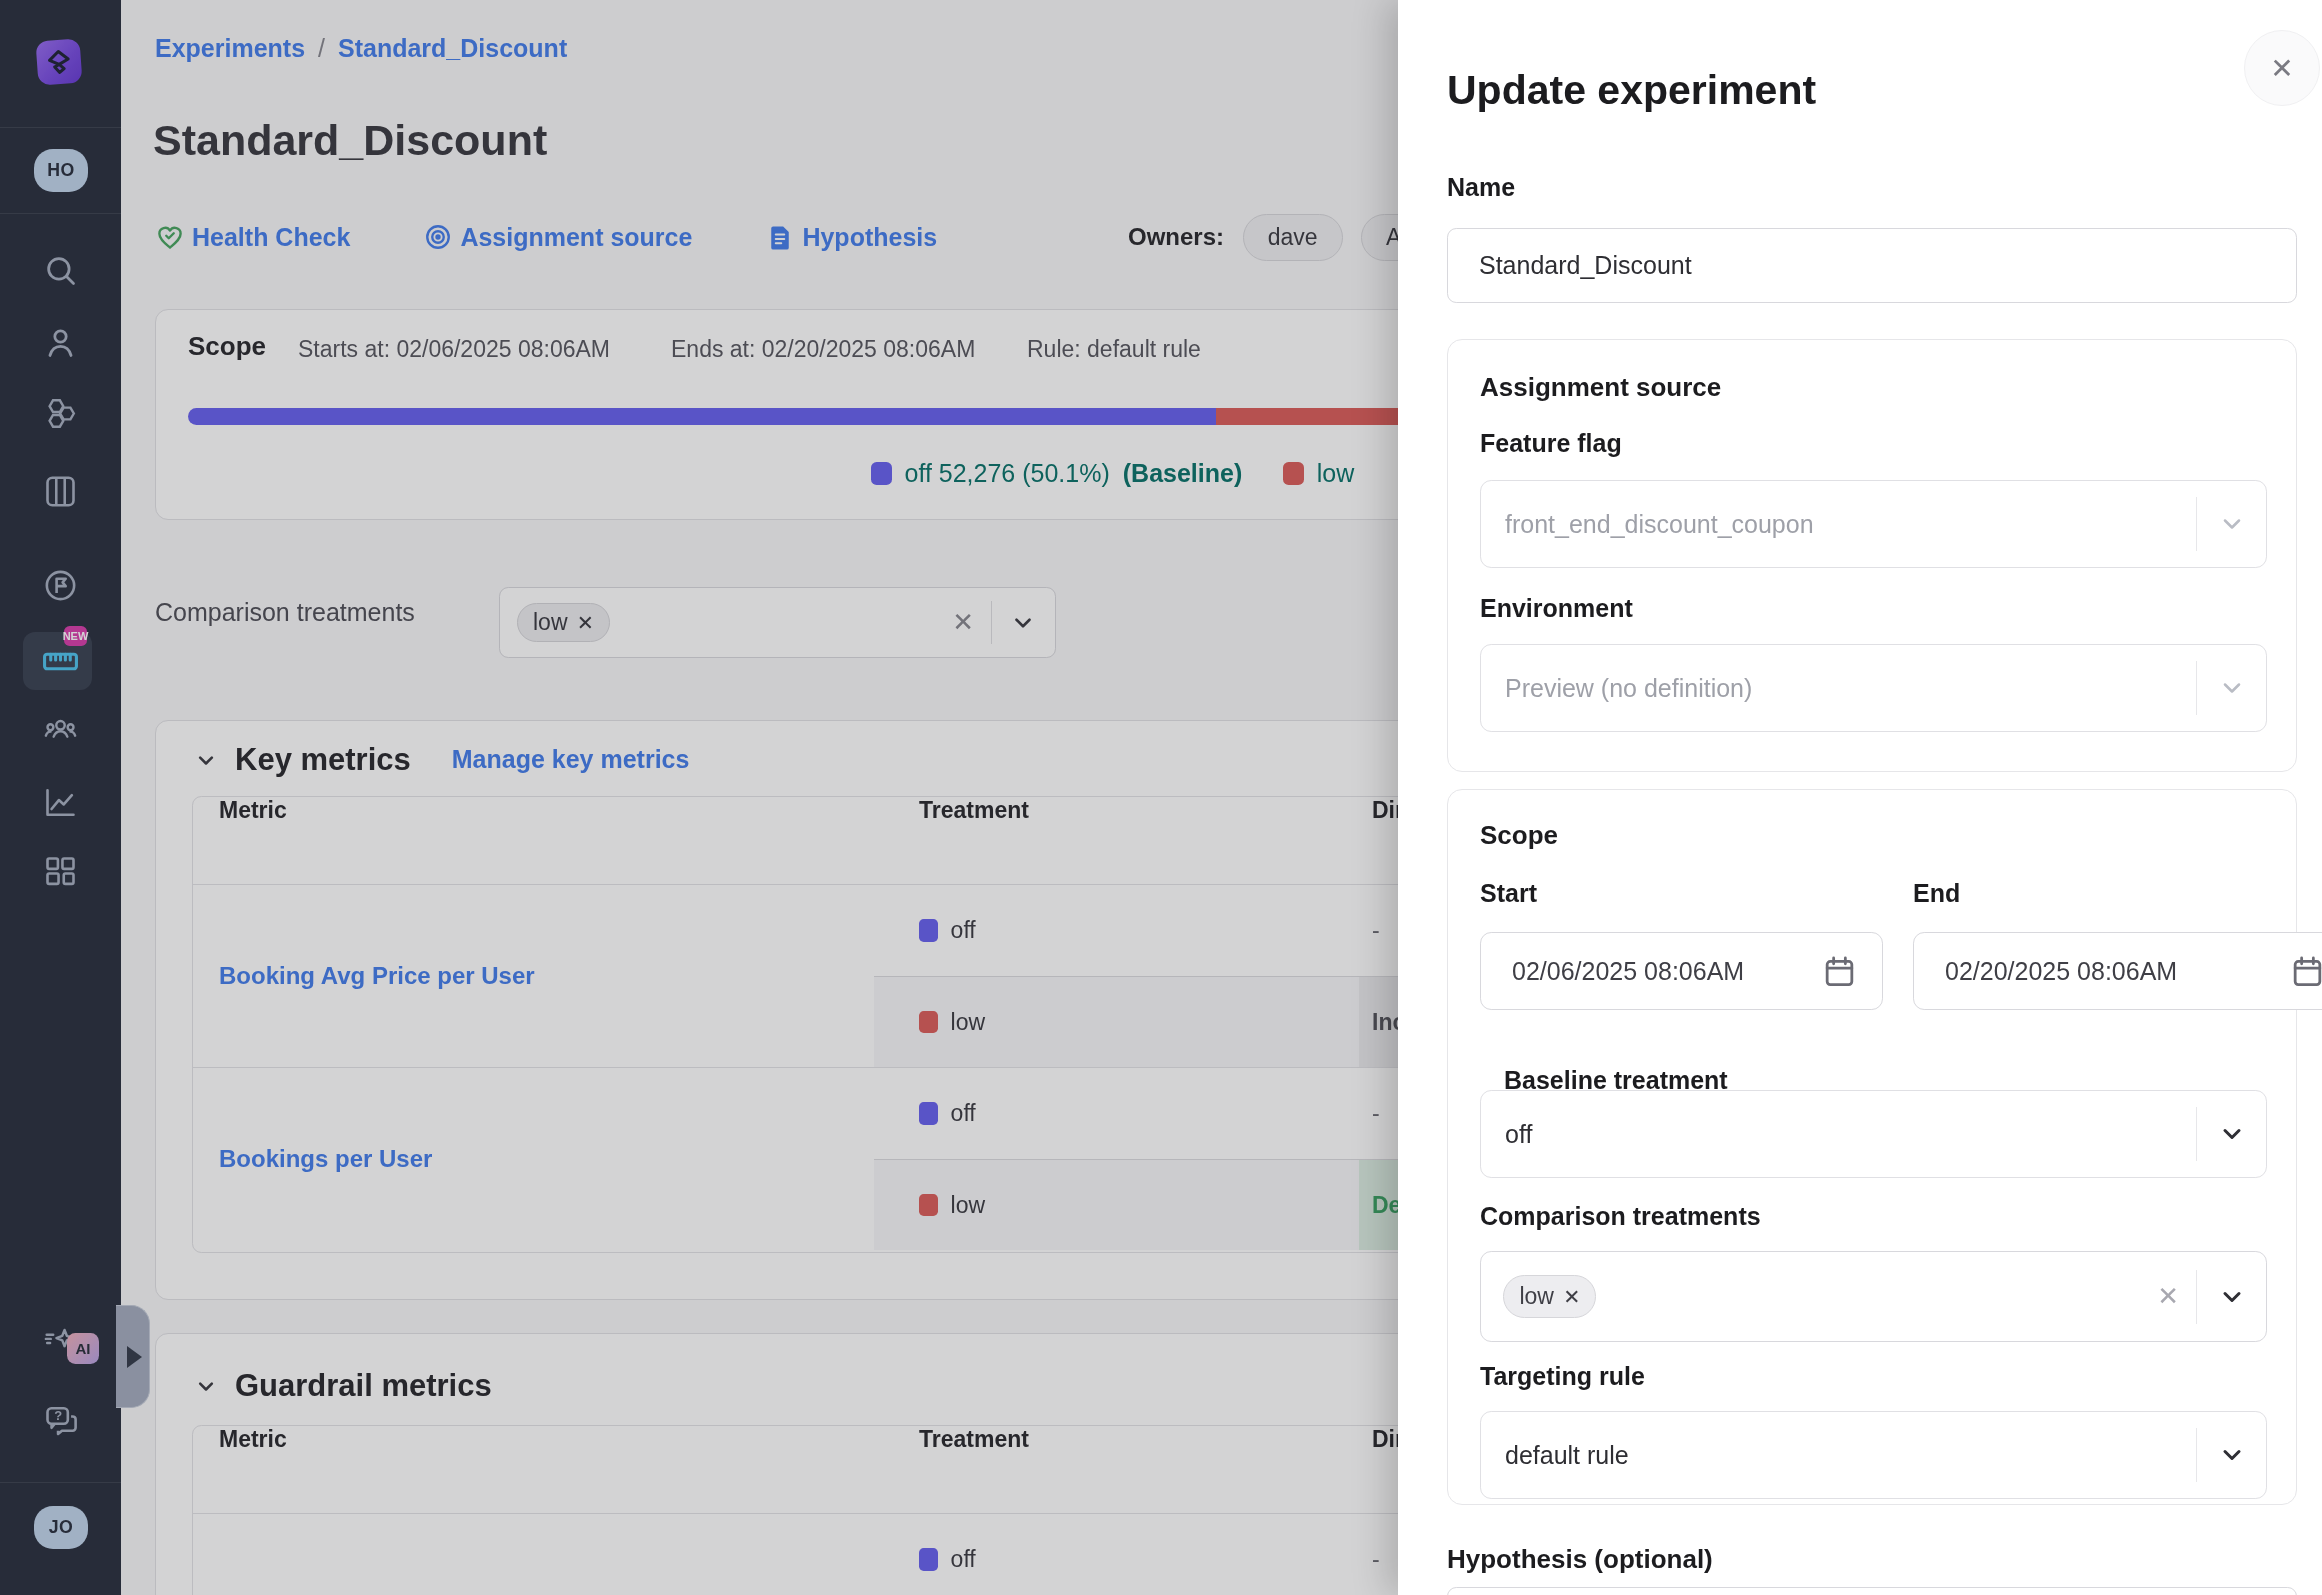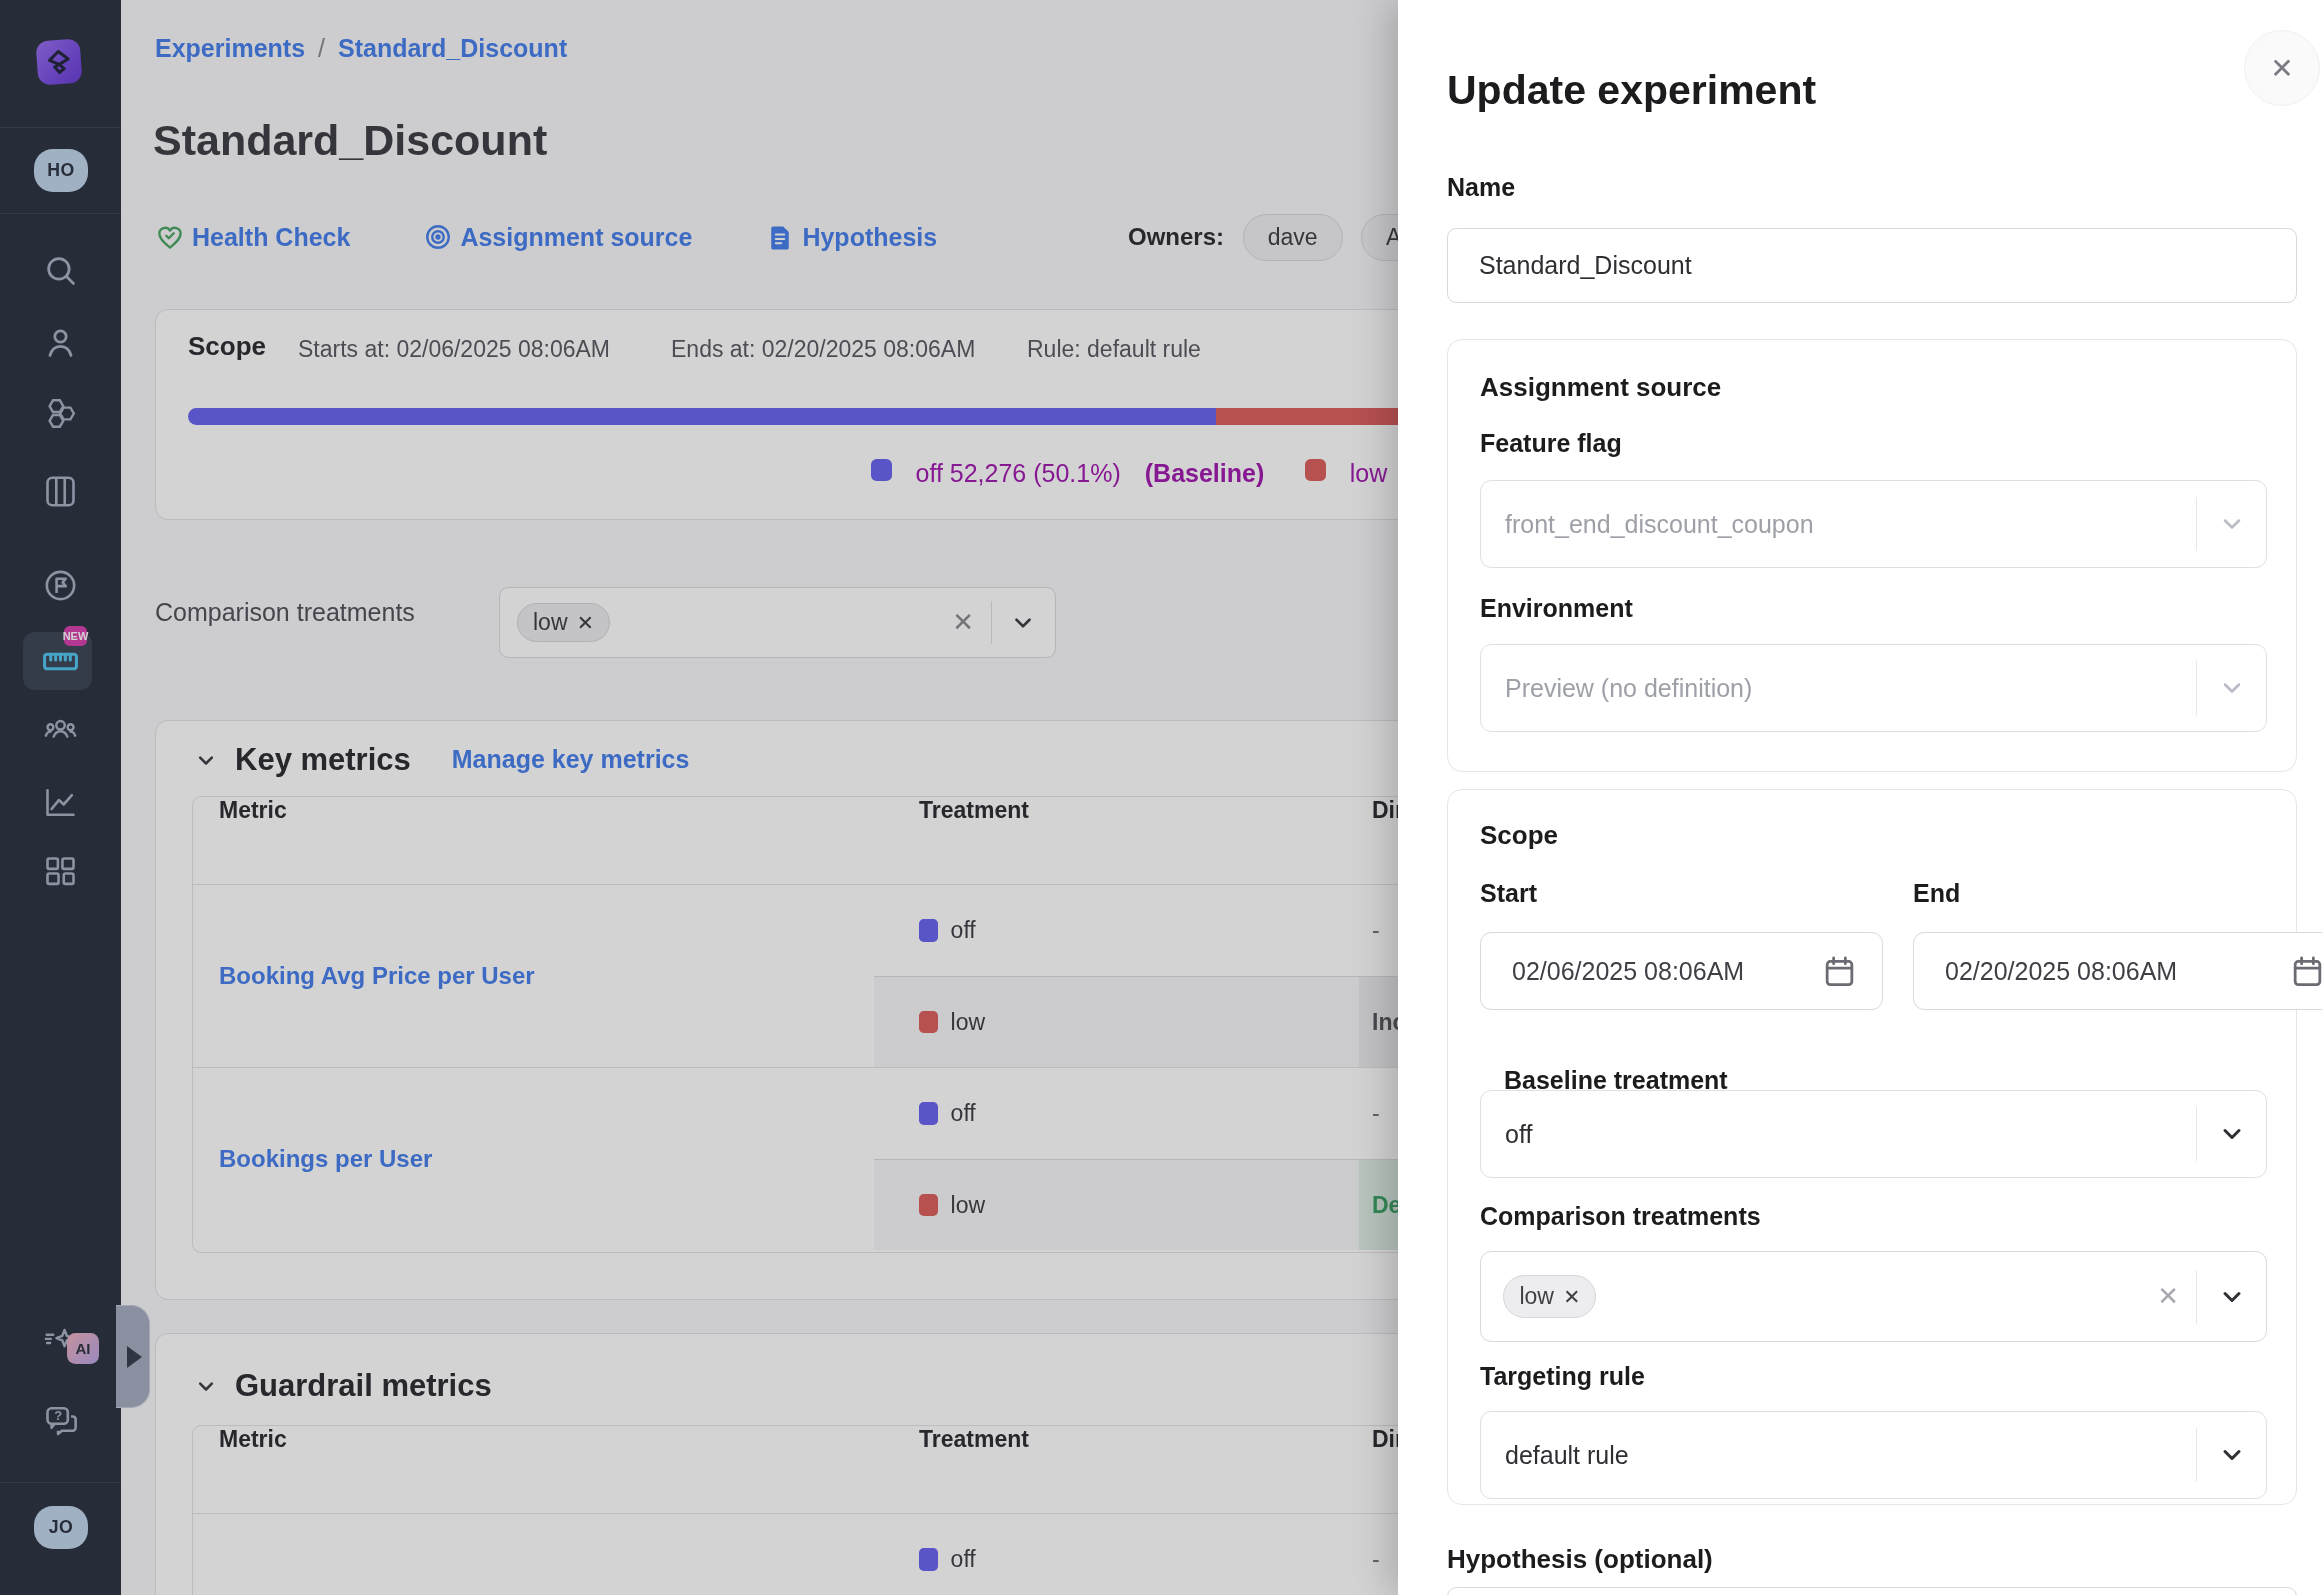--- a/index.html
+++ b/index.html
@@ -40,21 +40,21 @@
 
   .card { position:absolute; background:#fff; border:0.9px solid #e2e2e6; border-radius:13px; }
   .scope-card { left:34px; top:309px; width:2116px; height:211px; }
   .scope-title { position:absolute; left:32px; top:21.4px; font-size:26px; font-weight:bold; color:#2e2e33; }
   .scope-meta { position:absolute; top:26px; font-size:23px; color:#5b5b63; }
   .alloc-bar { position:absolute; left:32px; top:98px; width:2051px; height:17px; border-radius:8.4px; overflow:hidden; display:flex; }
   .alloc-bar .seg { height:100%; }
   .seg.off { background:#6b64f0; }
   .seg.low { background:#dc615e; }
   .legend { position:absolute; left:715px; top:149px; display:flex; gap:41px; align-items:center; }
-  .leg-item { display:flex; align-items:flex-start; gap:24px; font-size:25px; color:#a21caf; }
+  .leg-item { display:flex; align-items:center; gap:13px; font-size:25px; color:#0f766e; }
   .leg-sw { width:20.5px; height:22.4px; border-radius:5.6px; }
   .leg-b { font-weight:bold; }
 
   .cmp-row-label { position:absolute; left:34px; top:598px; font-size:25px; color:#52525b; }
   .select { background:#fff; border:0.9px solid #d9d9de; border-radius:9.3px; display:flex; align-items:center; position:absolute; cursor:pointer; }
   .cmp-select { left:378px; top:587px; width:557px; height:71px; padding-left:17px; }
   .chip { height:39px; padding:0 15px; background:#ededf0; border:0.9px solid #d6d6da; border-radius:19.6px;
           font-size:23px; color:#3f3f46; display:flex; align-items:center; gap:9.3px; }
   .chip .x { font-size:20.5px; color:#3f3f46; cursor:pointer; }
   .sel-right { margin-left:auto; display:flex; align-items:center; height:100%; }

